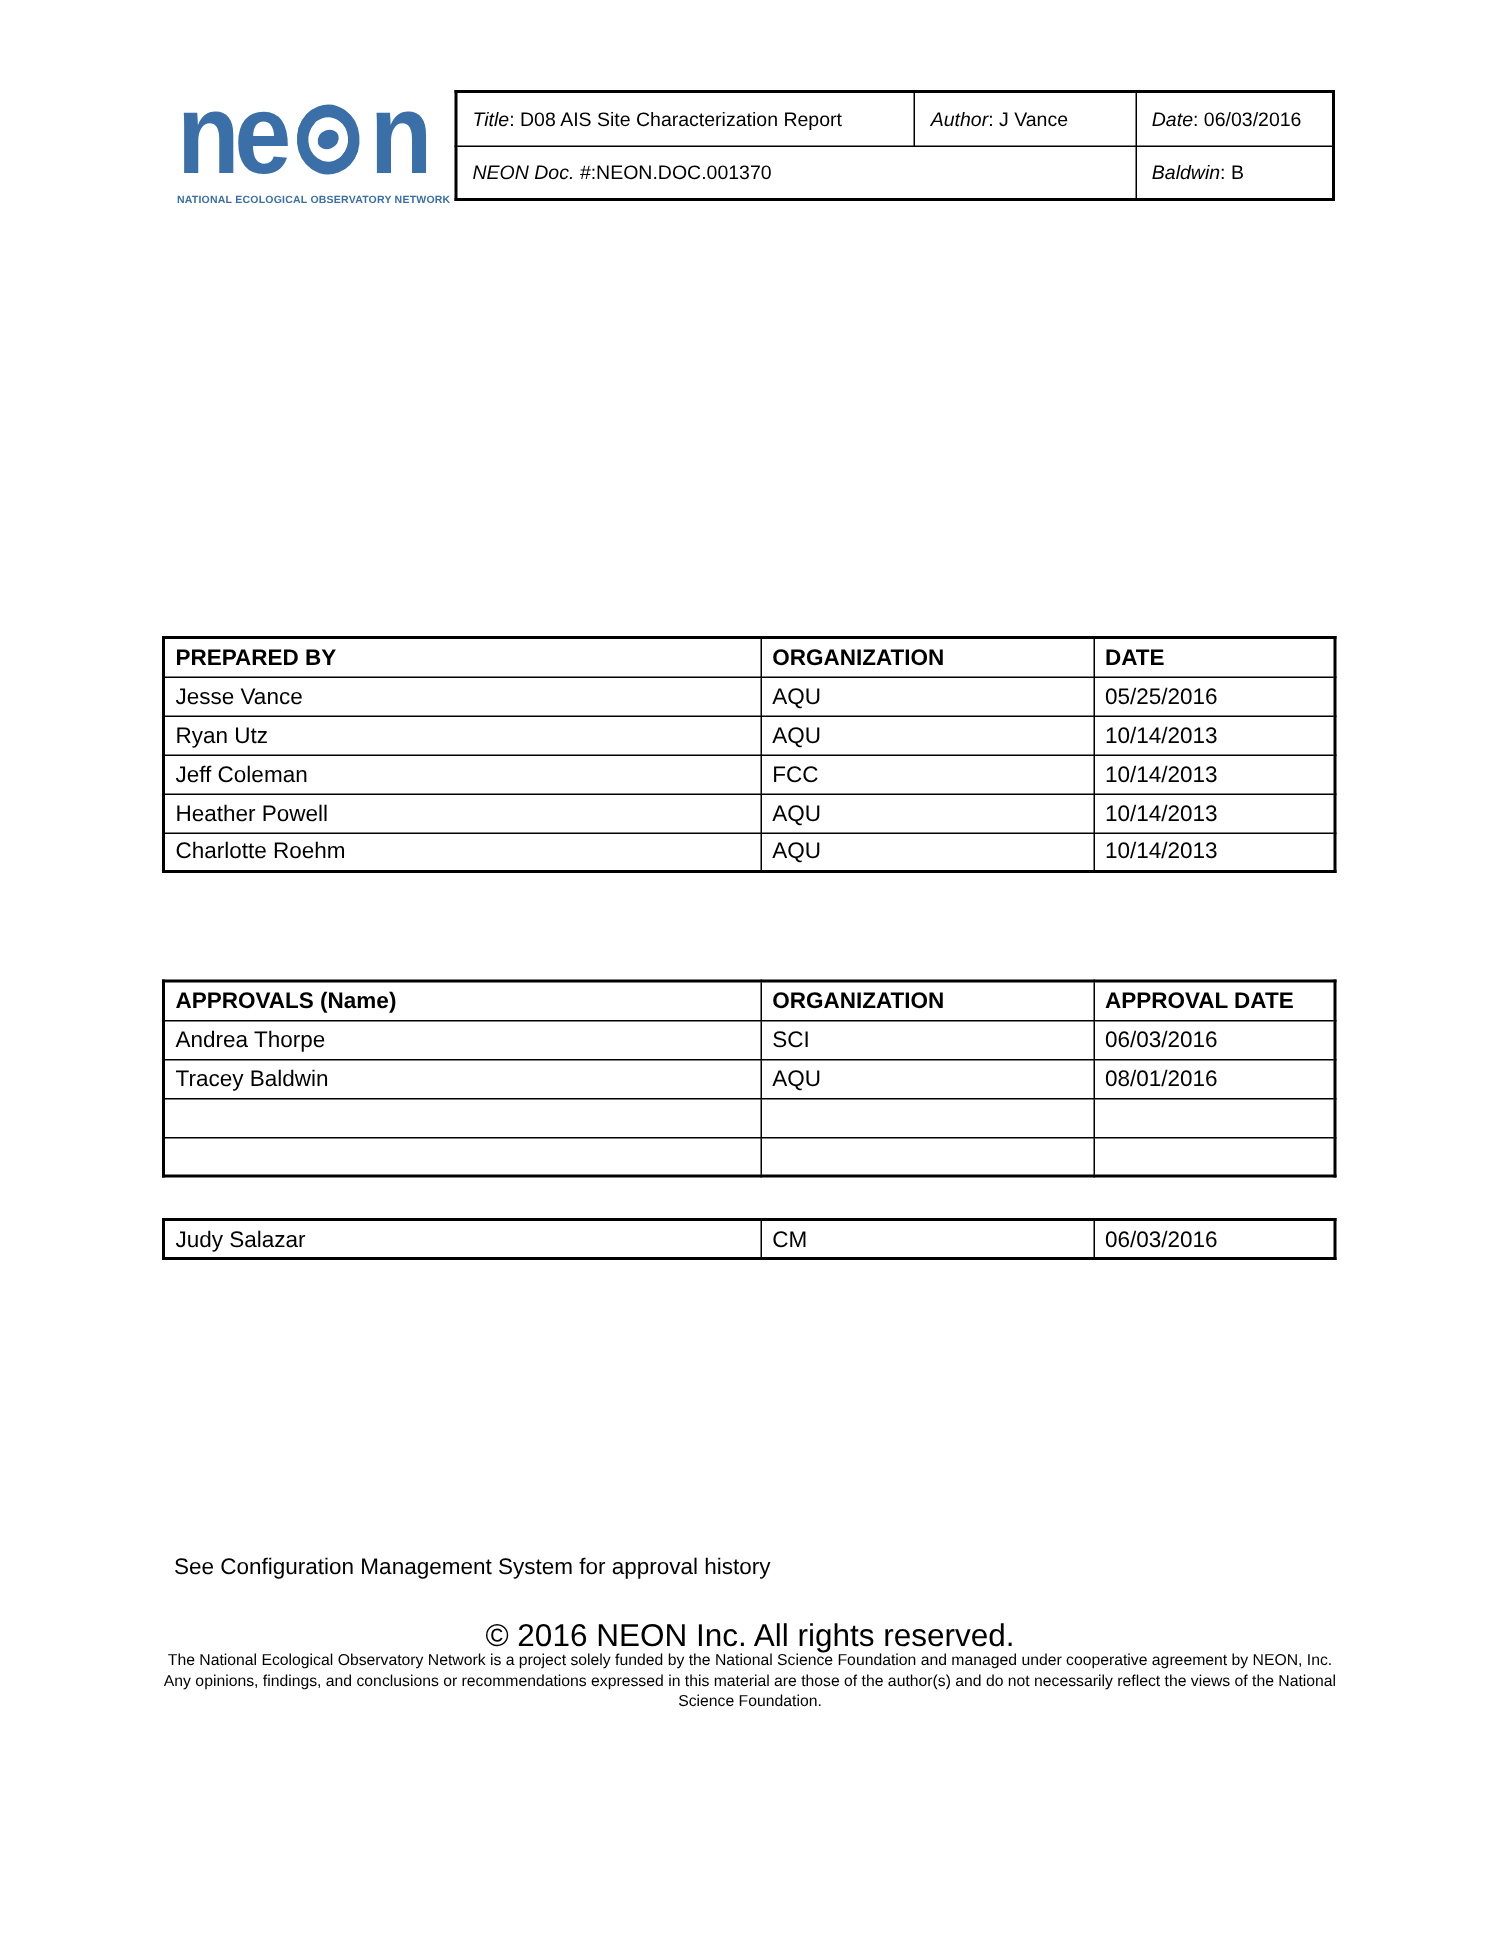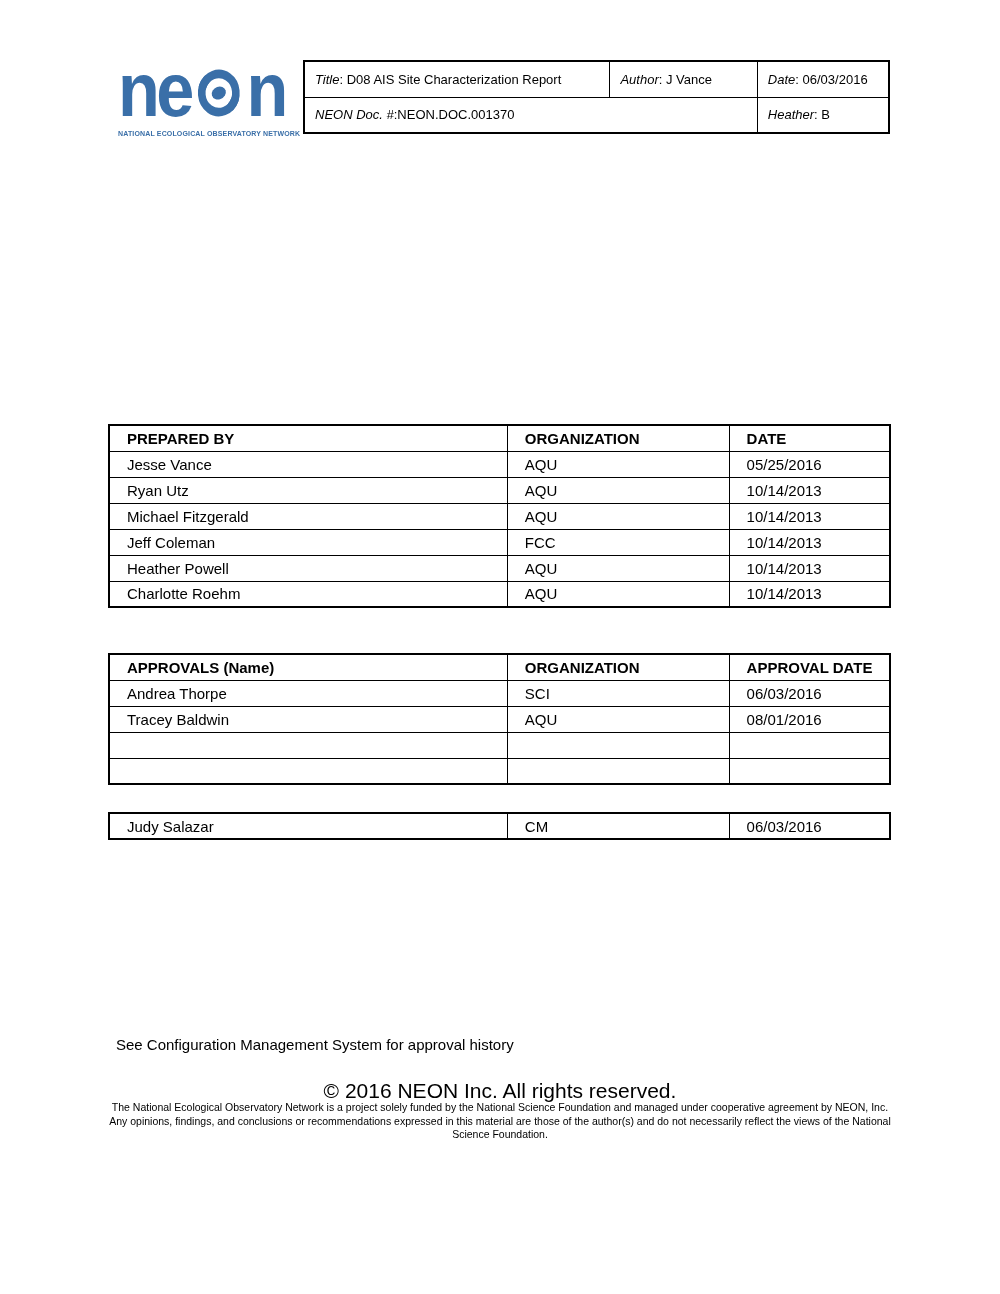--- a/index.html
+++ b/index.html
@@ -43,21 +43,21 @@
   }
   .doc-title .hl { background:#d3d3d3; padding:0 2px; }
 
   
   .data-table {
     position:absolute; left:108px; width:783px;
     border-collapse:collapse; font-size:15px;
     border:2px solid #000;
   }
   .data-table th, .data-table td {
-    border:1px solid #000; height:26px; padding:0 4px 0 17px;
+    border:1px solid #000; height:26px; padding:0 4px 0 7px;
     text-align:left; vertical-align:middle; font-weight:normal;
   }
   .data-table th { font-weight:bold; }
   .data-table .c1 { width:51.0%; }
   .data-table .c2 { width:28.4%; }
   .data-table .c3 { width:20.6%; }
   .t-prepared { top:424px; }
   .t-approvals { top:653px; }
   .t-released { top:812px; }
 
@@ -94,21 +94,21 @@
 
   <table class="meta-table">
     <tbody>
         <tr>
       <td class="c-title"><i>Title</i><span>: D08 AIS Site Characterization Report</span></td>
       <td class="c-author"><i>Author</i><span>: J Vance</span></td>
       <td class="c-date"><i>Date</i><span>: 06/03/2016</span></td>
     </tr>
     <tr>
       <td colspan="2"><i>NEON Doc. #</i><span>:NEON.DOC.001370</span></td>
-      <td><i>Heather</i><span>:  B</span></td>
+      <td><i>Baldwin</i><span>:  B</span></td>
     </tr>
   </tbody>
     </table>
 
 
   <table class="data-table t-prepared">
     <colgroup>
         <col class="c1">
         <col class="c2">
         <col class="c3">
@@ -123,25 +123,20 @@
       <td>Jesse Vance</td>
       <td>AQU</td>
       <td>05/25/2016</td>
     </tr>
     <tr>
       <td>Ryan Utz</td>
       <td>AQU</td>
       <td>10/14/2013</td>
     </tr>
     <tr>
-      <td>Michael Fitzgerald</td>
-      <td>AQU</td>
-      <td>10/14/2013</td>
-    </tr>
-    <tr>
       <td>Jeff Coleman</td>
       <td>FCC</td>
       <td>10/14/2013</td>
     </tr>
     <tr>
       <td>Heather Powell</td>
       <td>AQU</td>
       <td>10/14/2013</td>
     </tr>
     <tr>

